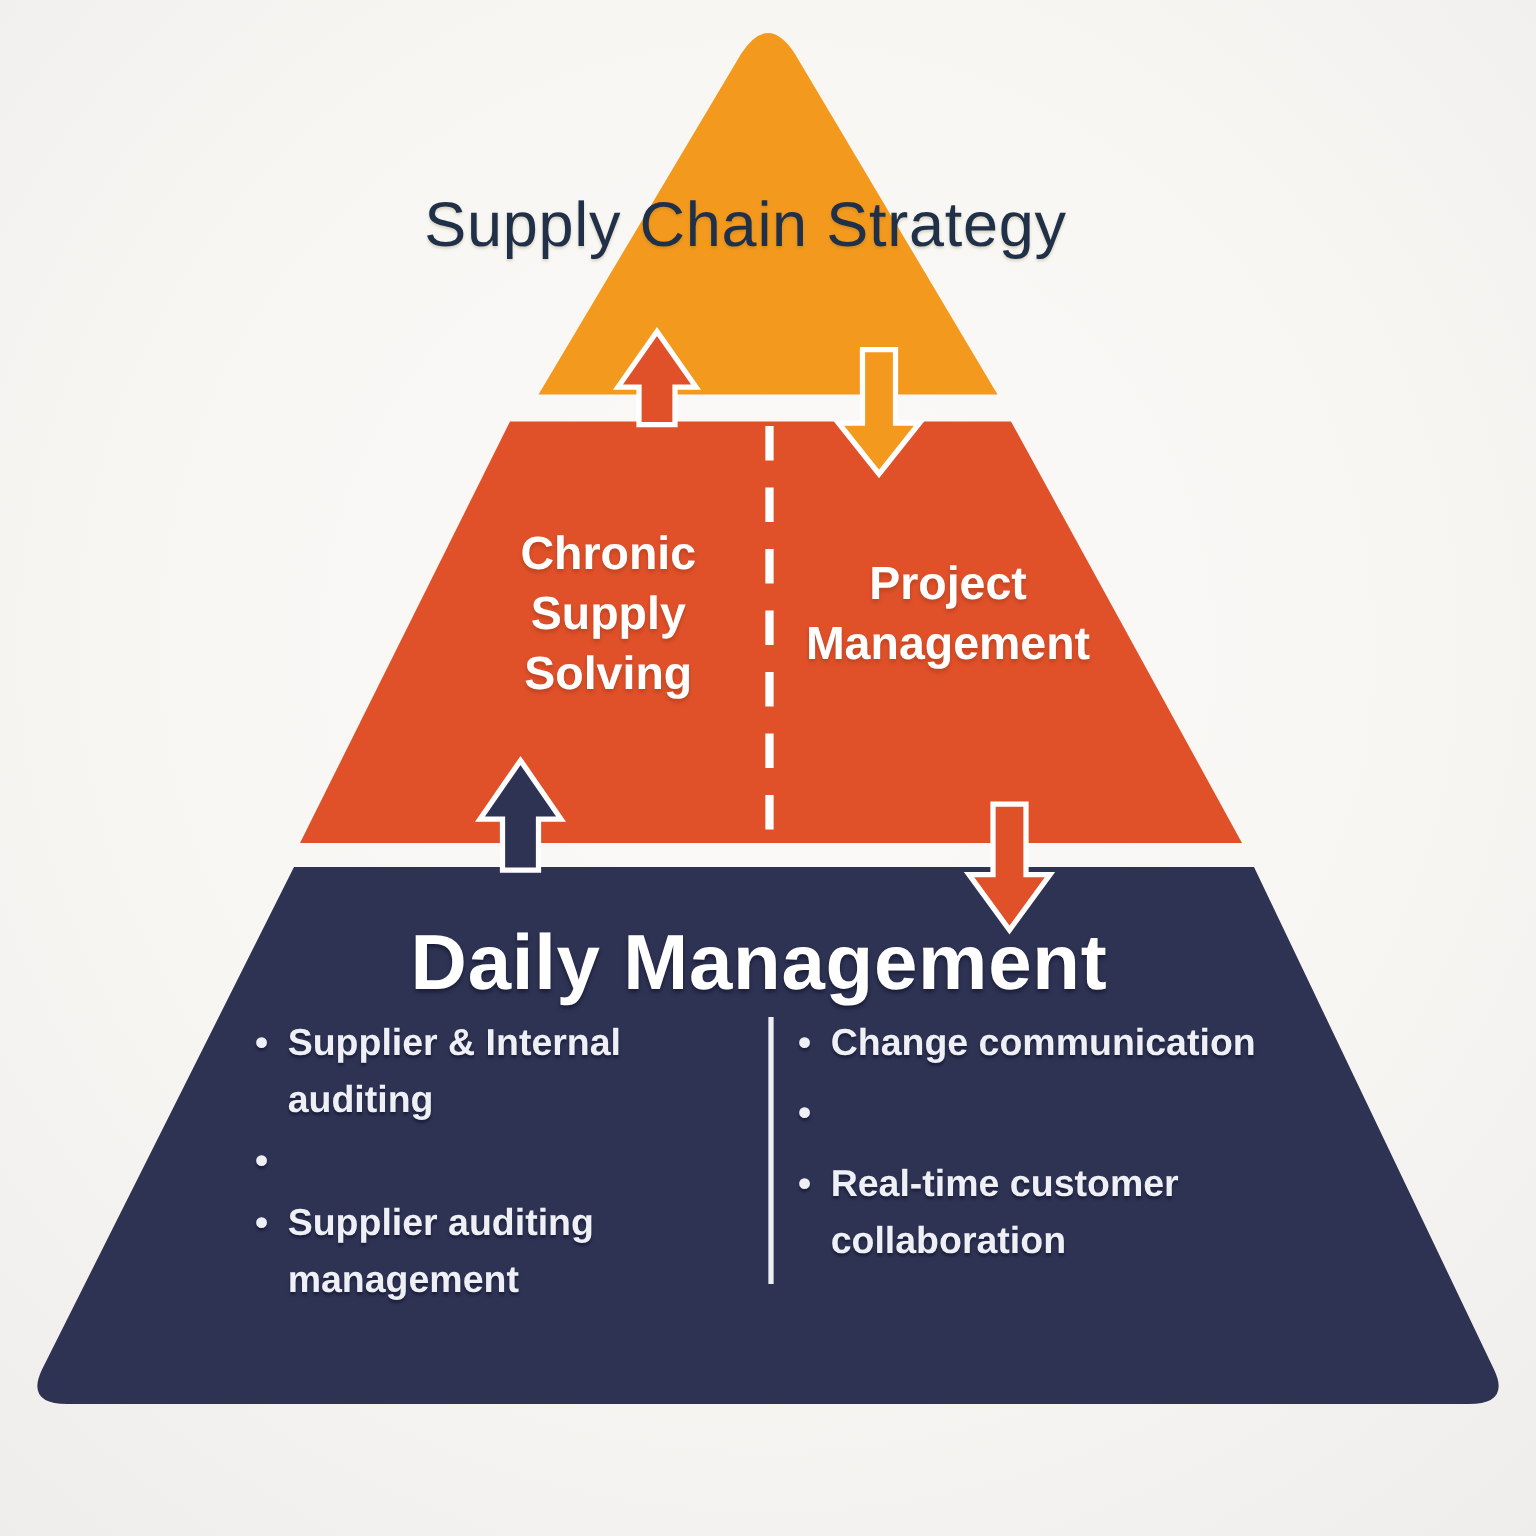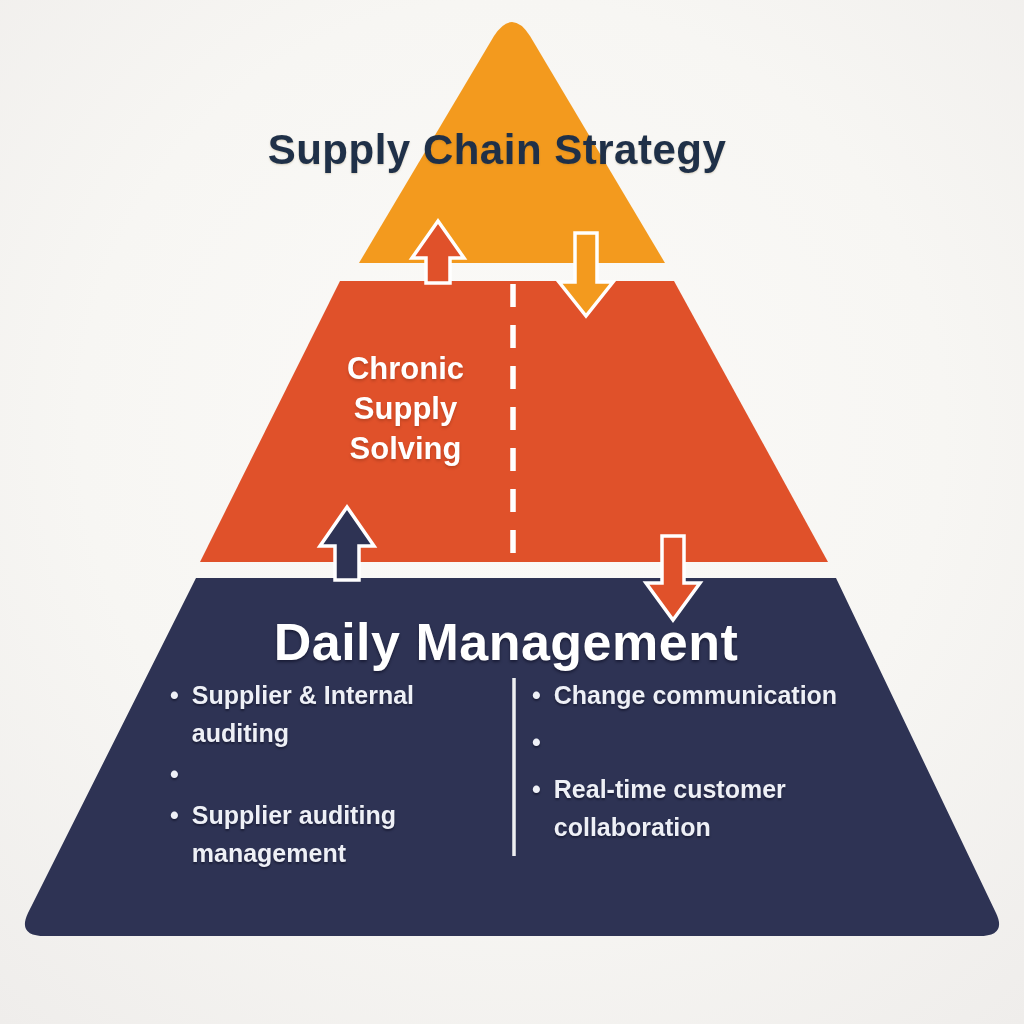--- a/index.html
+++ b/index.html
@@ -21,21 +21,21 @@
     left: 0;
     top: 0;
   }
   .txt { position: absolute; }
   .page-title {
     top: 126px;
     left: 0;
     width: 994px;
     text-align: center;
     font-size: 42px;
-    font-weight: bold;
+    font-weight: normal;
     letter-spacing: 0.5px;
     color: #1f3048;
     text-shadow: 0 1px 2px rgba(120,90,30,0.25);
   }
   .tier-label {
     color: #ffffff;
     font-weight: bold;
     text-align: center;
     text-shadow: 0 2px 3px rgba(60,20,0,0.22);
   }
@@ -109,20 +109,21 @@
     <path stroke="#ffffff" stroke-width="3.5" d="M 575 233 L 597 233 L 597 282 L 613 282 L 586 316 L 559 282 L 575 282 Z" fill="#f39a1e"></path>
 
     <path stroke="#ffffff" stroke-width="3.5" d="M 347 507 L 374 546 L 359 546 L 359 580 L 335 580 L 335 546 L 320 546 Z" fill="#2e3354"></path>
 
     <path stroke="#ffffff" stroke-width="3.5" d="M 662 536 L 684 536 L 684 583 L 700 583 L 673 620 L 646 583 L 662 583 Z" fill="#e0512a"></path>
   </svg>
 
   <div class="txt page-title">Supply Chain Strategy</div>
 
   <div class="txt tier-label label-chronic">Chronic Supply Solving</div>
+  <div class="txt tier-label label-project">Project Management</div>
 
   <div class="txt tier-label label-daily">Daily Management</div>
 
   <ul class="bullet-col col-left">
     <li>
       <span class="dot">•</span>
       <span>Supplier &amp; Internal auditing</span>
     </li>
     <li>
       <span class="dot">•</span>

